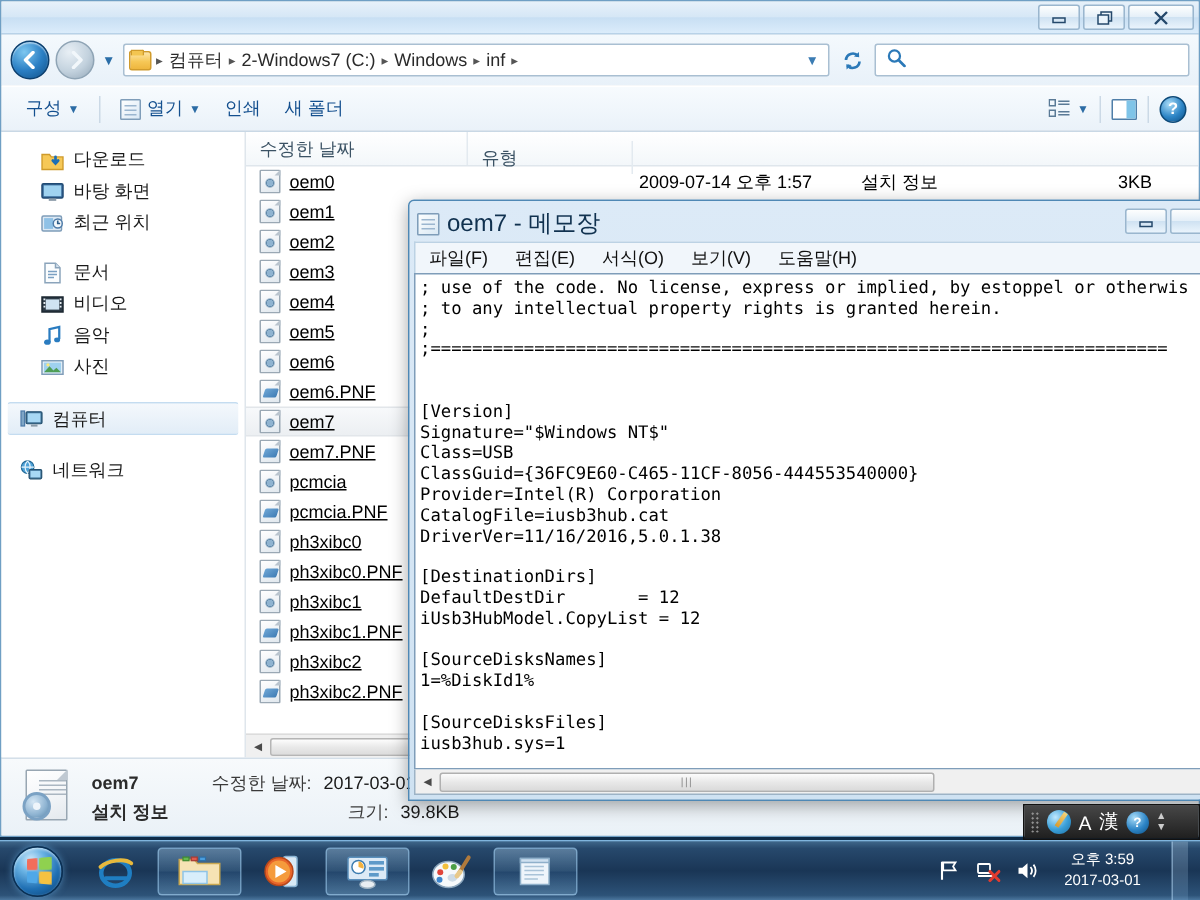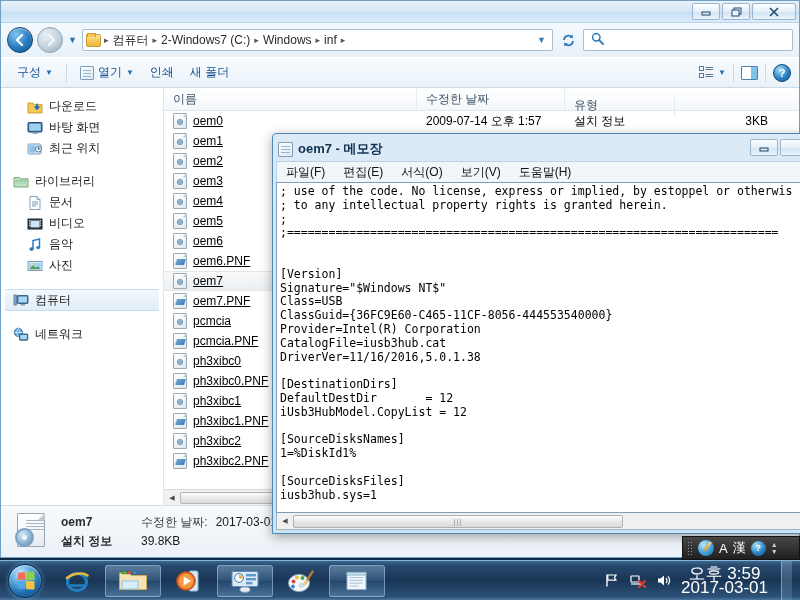--- a/index.html
+++ b/index.html
@@ -250,21 +250,21 @@
     position: relative;
   }
   .np-ico {
     width: 15px; height: 15px; border: 1px solid #7f9db9; border-radius: 1px;
     background: linear-gradient(135deg,#fdfefe 0%, #d9e8f4 100%); position: relative;
   }
   .np-ico:after {
     content:''; position:absolute; left:2px; top:3px; right:2px; height:1px; background:#9bb6cf;
     box-shadow: 0 3px 0 #9bb6cf, 0 6px 0 #9bb6cf;
   }
-  .np-titletext { font-size: 13px; color: #10314f; font-weight: bold; }
+  .np-titletext { font-size: 16px; color: #10314f; }
   .np-wc { position: absolute; right: 0; top: 2px; display: flex; gap: 2px; }
   .np-menu {
     height: 21px; display: flex; align-items: center; gap: 0;
     background: #f1f6fb; border: 1px solid #bcd2e4; border-bottom: none;
     font-size: 12px; color: #111;
   }
   .np-menu span { padding: 2px 9px; }
   .np-text {
     flex: 1; background: #fff; border: 1px solid #7f9db9;
     font-family: "DejaVu Sans Mono", monospace; font-size: 11.5px; line-height: 13.8px;
@@ -332,21 +332,21 @@
     background: linear-gradient(180deg, rgba(185,220,245,.35) 0%, rgba(110,165,210,.26) 48%,
                 rgba(60,110,160,.3) 52%, rgba(150,200,235,.28) 100%);
     display: flex; align-items: center; justify-content: center;
   }
   .tbtn.plain { border-color: transparent; background: transparent; width: 48px; }
   .tray {
     margin-left: auto; height: 40px; display: flex; align-items: center; gap: 9px;
     padding: 0 8px 0 10px;
   }
   .tray-ico { width: 17px; height: 17px; display: flex; align-items: center; justify-content: center; }
-  .clock { color: #fff; font-size: 17px; text-align: center; line-height: 14px; min-width: 66px; }
+  .clock { color: #fff; font-size: 10px; text-align: center; line-height: 14px; min-width: 66px; }
   .showdesk { width: 11px; height: 40px; margin-left: 4px;
     background: linear-gradient(180deg, rgba(200,225,245,.25), rgba(140,185,225,.18));
     border-left: 1px solid rgba(180,215,245,.5); }
 </style>
 </head>
 <body>
 
 <div id="desktop">
 
   <div id="explorer">
@@ -485,30 +485,20 @@
               <rect x="2.4" y="4.4" width="6" height="7.2" fill="#8fc1e6"></rect>
               <circle cx="11.5" cy="8" r="3" fill="#f4f8fb" stroke="#4d7ba8"></circle>
               <path d="M11.5 6 v2 h1.6" stroke="#2c5c88" stroke-width="1.1" fill="none"></path>
             </svg>
           </span>
           <span class="nav-label">최근 위치</span>
         </div>
 
         <div class="nav-gap"></div>
 
-        <div class="nav-item">
-          <span class="ico">
-            <svg width="16" height="16" viewBox="0 0 16 16">
-              <path d="M1 3.5 h5.5 l1 1.3 H15 v8.2 H1 Z" fill="#bfe0c2" stroke="#6da272" stroke-width="0.9"></path>
-              <rect x="2.5" y="6" width="11" height="1.4" fill="#8fc79a"></rect>
-              <rect x="2.5" y="8.2" width="11" height="1.4" fill="#a9d6b1"></rect>
-            </svg>
-          </span>
-          <span class="nav-label">라이브러리</span>
-        </div>
         <div class="nav-item child">
           <span class="ico">
             <svg width="16" height="16" viewBox="0 0 16 16">
               <path d="M3 1.5 h7 l3 3 v10 H3 Z" fill="#fbfdfe" stroke="#8ba4bb"></path>
               <path d="M10 1.5 v3 h3" fill="#d7e5f1" stroke="#8ba4bb"></path>
               <path d="M5 7 h6 M5 9 h6 M5 11 h4" stroke="#7aa0c2" stroke-width="1"></path>
             </svg>
           </span>
           <span class="nav-label">문서</span>
         </div>
@@ -570,23 +560,20 @@
               <rect x="7.3" y="7.9" width="6.6" height="4.4" fill="#a8d8f4"></rect>
             </svg>
           </span>
           <span class="nav-label">네트워크</span>
         </div>
       </div>
 
       <div class="listpane">
 
         <div class="collist">
-          <div class="col name">
-            <span>이름</span>
-          </div>
           <div class="col date">
             <span>수정한 날짜</span>
           </div>
           <div class="col type">
             <span>유형</span>
           </div>
         </div>
 
         <div class="rows" id="file-rows">
             <div class="row">
@@ -770,20 +757,21 @@
         <div class="det-gear"></div>
       </div>
       <div class="det-text">
         <div class="det-row">
           <span class="det-name">oem7</span>
           <span class="det-key">수정한 날짜:</span>
           <span class="det-val">2017-03-01</span>
         </div>
         <div class="det-row">
           <span class="det-name">설치 정보</span>
+          <span class="det-key det-col2" style="text-align:right">크기:</span>
           <span class="det-val">39.8KB</span>
         </div>
       </div>
     </div>
   </div>
 
   <div id="notepad">
     <div class="np-title">
       <span class="np-ico"></span>
       <span class="np-titletext">oem7 - 메모장</span>

